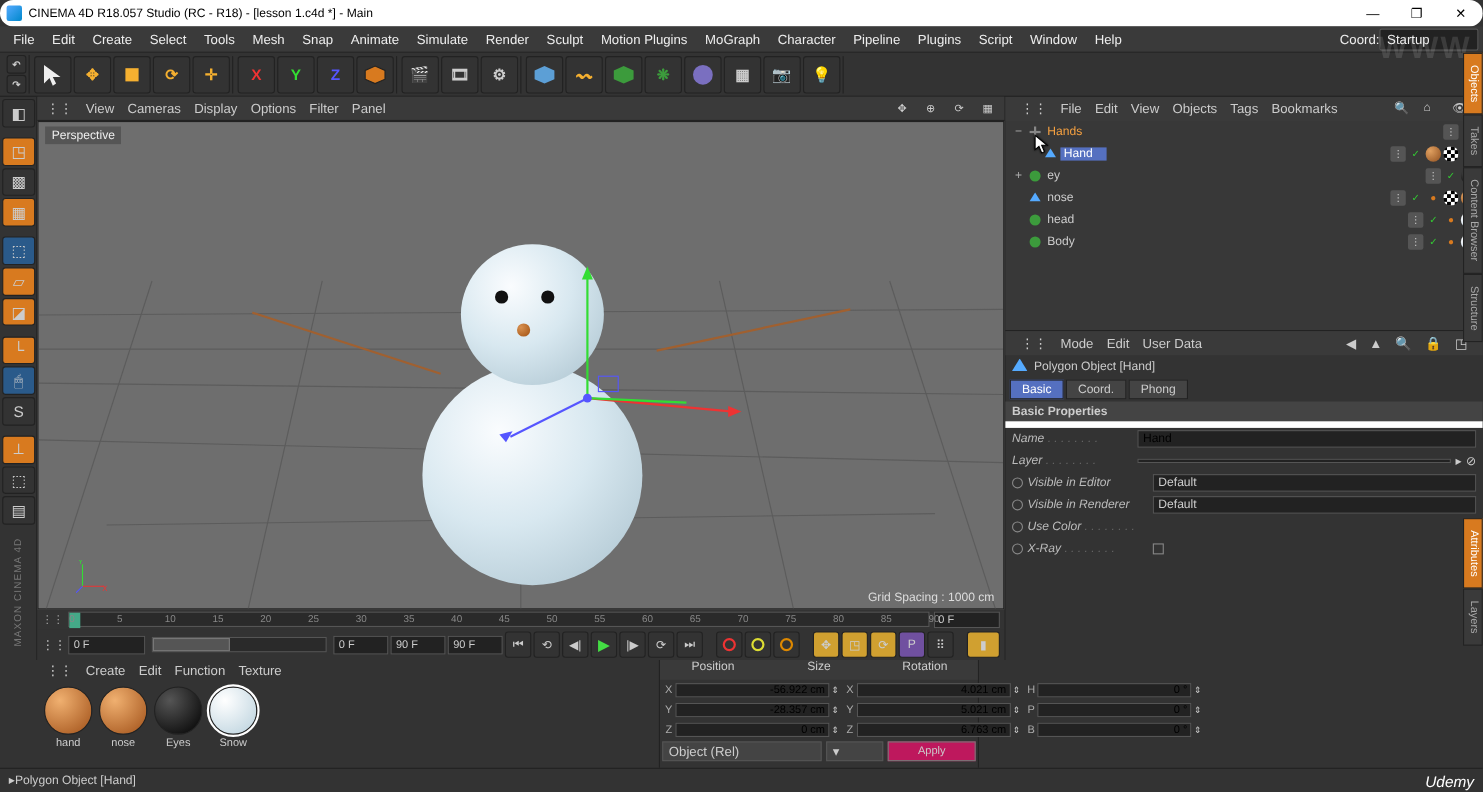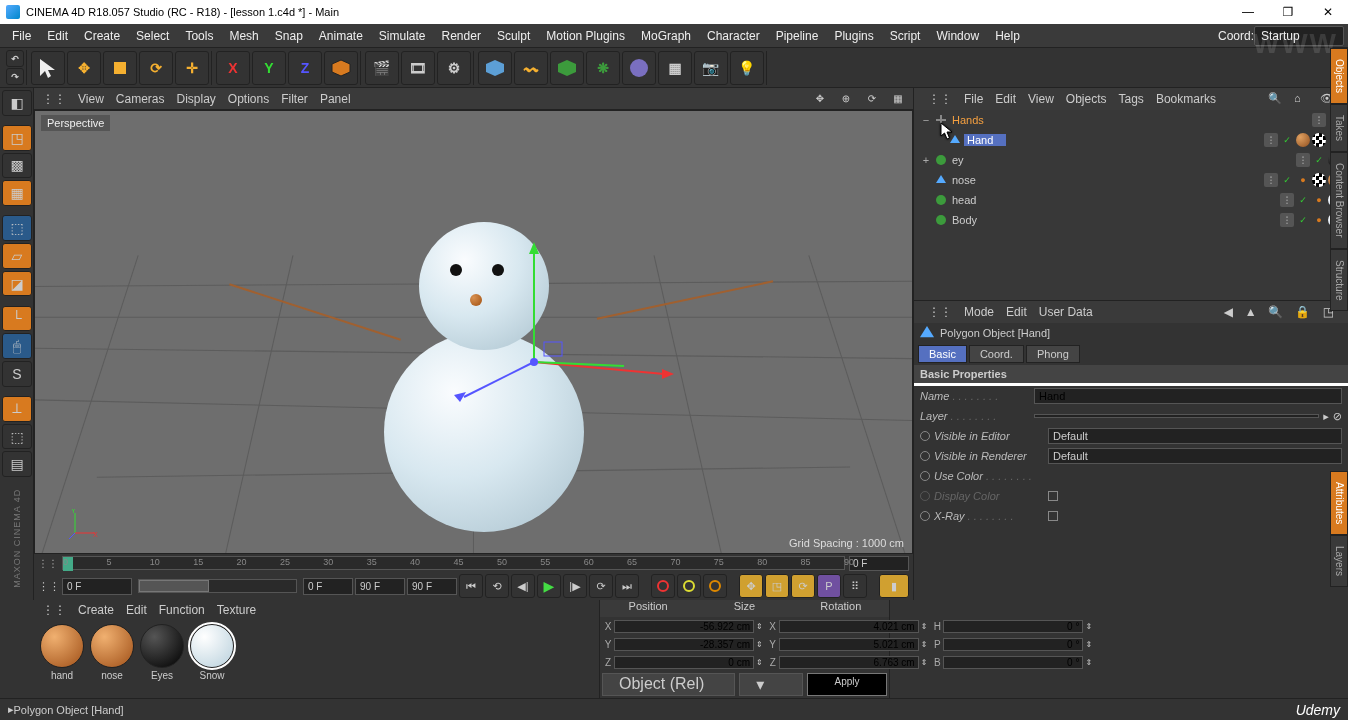--- a/index.html
+++ b/index.html
@@ -1,18 +1,18 @@
 <!DOCTYPE html>
 <html><head>
 <meta charset="utf-8">
 <style>
 * { margin: 0; padding: 0; box-sizing: border-box; font-family: Arial, sans-serif; user-select: none; }
 body { width: 1348px; height: 720px; background: #333; color: #ccc; font-size: 11px; overflow: hidden; position: relative; }
 
-.titlebar { height: 24px; background: #fff; color: #000; display: flex; align-items: center; padding-left: 6px; }
+.titlebar { height: 24px; background: #fff; color: #000; display: flex; align-items: center; padding-left: 6px; border-radius: 12px; }
 .titlebar .logo { width: 14px; height: 14px; background: linear-gradient(135deg,#5af,#08c); border-radius: 2px; margin-right: 6px; }
 .titlebar .title { flex: 1; font-size: 11px; }
 .winbtns { display: flex; }
 .winbtn { width: 40px; height: 24px; display: flex; align-items: center; justify-content: center; font-size: 12px; }
 
 .menubar { height: 24px; background: #3a3a3a; display: flex; align-items: center; padding: 0 4px; font-size: 12px; color: #eee; border-bottom: 1px solid #222; }
 .menubar .mi { padding: 0 8px; line-height: 24px; }
 .menubar .spacer { flex: 1; }
 .menubar .layoutsel { background: #222; padding: 2px 6px; border: 1px solid #555; border-radius: 2px; min-width: 90px; }
 
@@ -104,21 +104,21 @@
 .msnow { background: radial-gradient(circle at 30% 30%,#fff,#bcd); }
 
 .attrpanel { height: 300px; display: flex; flex-direction: column; border-top: 1px solid #222; }
 .attsub { height: 22px; background: #3a3a3a; display: flex; align-items: center; gap: 12px; padding: 0 14px; font-size: 12px; }
 .attsub .sp { flex: 1; }
 .atthead { height: 20px; display: flex; align-items: center; padding: 0 6px; gap: 6px; font-size: 11px; }
 .atthead .pic { width: 14px; height: 14px; background: #5af; clip-path: polygon(50% 0,100% 80%,0 80%); }
 .tabs { display: flex; gap: 2px; padding: 2px 4px; }
 .tab { padding: 2px 10px; background: #444; border: 1px solid #222; font-size: 11px; }
 .tab.active { background: #5570c0; color: #fff; }
-.grouphdr { background: #444; padding: 3px 6px; font-size: 11px; font-weight: bold; border-bottom: 3px solid #ffffff; }
+.grouphdr { background: #444; padding: 3px 6px; font-size: 11px; font-weight: bold; border-bottom: 6px solid #ffffff; }
 .proprow { display: flex; align-items: center; height: 20px; padding: 0 6px; gap: 4px; }
 .proprow .rad { width: 10px; height: 10px; border: 1px solid #888; border-radius: 50%; }
 .proprow .plbl { width: 110px; font-size: 11px; color: #bbb; font-style: italic; }
 .proprow .pval { flex: 1; background: #222; border: 1px solid #555; padding: 1px 4px; font-size: 11px; }
 .proprow .dotfill::after { content: " . . . . . . . ."; color: #666; }
 .proprow .tinychk { width: 10px; height: 10px; border: 1px solid #888; background: #333; }
 .proprow .disabled { color: #666; }
 
 .botpanes { display: flex; height: 98px; background: #333; }
 .matpanel { width: 600px; border-right: 1px solid #222; display: flex; flex-direction: column; padding-left: 34px; }
@@ -129,22 +129,22 @@
 .matitem.sel .matprev { outline: 2px solid #fff; }
 
 .coordpanel { width: 290px; border-right: 1px solid #222; display: flex; flex-direction: column; }
 .coordhdr { height: 18px; display: flex; font-size: 11px; background: #3a3a3a; }
 .coordhdr div { flex: 1; text-align: center; }
 .coordrow { display: flex; height: 18px; }
 .ccell { flex: 1; display: flex; align-items: center; }
 .clbl { width: 14px; text-align: center; font-size: 10px; color: #aaa; padding-left: 2px; }
 .cfld { flex: 1; background: #222; border: 1px solid #555; padding: 0 3px; font-size: 10px; text-align: right; }
 .coordbot { display: flex; gap: 4px; padding: 2px; }
-.csel { flex: 1; background: #444; border: 1px solid #555; font-size: 16px; padding: 1px 16px; }
-.applybtn { width: 80px; background: #000000; border: 1px solid #777; font-size: 10px; padding: 2px; text-align: center; }
+.csel { flex: 1; background: #444; border: 1px solid #555; font-size: 12px; padding: 1px 5px; }
+.applybtn { width: 80px; background: #be185d; border: 1px solid #777; font-size: 10px; padding: 2px; text-align: center; }
 
 .righttabs { position: absolute; right: 0; top: 48px; width: 18px; display: flex; flex-direction: column; }
 .rtab { writing-mode: vertical-rl; padding: 10px 2px; background: #3a3a3a; border: 1px solid #222; font-size: 10px; color: #aaa; text-align: center; }
 .rtab.act { background: #d87a1f; color: #fff; }
 
 .status { position: absolute; bottom: 0; left: 0; right: 0; height: 22px; background: #333; display: flex; align-items: center; padding: 0 8px; font-size: 11px; color: #ccc; border-top: 1px solid #222; }
 .status .udemy { margin-left: auto; font-style: italic; font-size: 14px; color: #fff; }
 
 .cursor { position: absolute; left: 940px; top: 122px; width: 14px; height: 18px; pointer-events: none; z-index: 99; }
 .cursor svg { filter: drop-shadow(0 0 1px #000); }
@@ -545,25 +545,20 @@
       <div class="proprow">
         <span class="rad"></span>
         <span class="plbl">Visible in Renderer</span>
         <div class="pval">Default</div>
       </div>
       <div class="proprow">
         <span class="rad"></span>
         <span class="plbl dotfill">Use Color</span>
       </div>
       <div class="proprow">
-        <span class="rad" style="opacity:.4"></span>
-        <span class="plbl disabled">Display Color</span>
-        <div class="tinychk"></div>
-      </div>
-      <div class="proprow">
         <span class="rad"></span>
         <span class="plbl dotfill">X-Ray</span>
         <div class="tinychk"></div>
       </div>
     </div>
   </div>
 </div>
 
 <div class="botpanes">
   <div class="matpanel">

